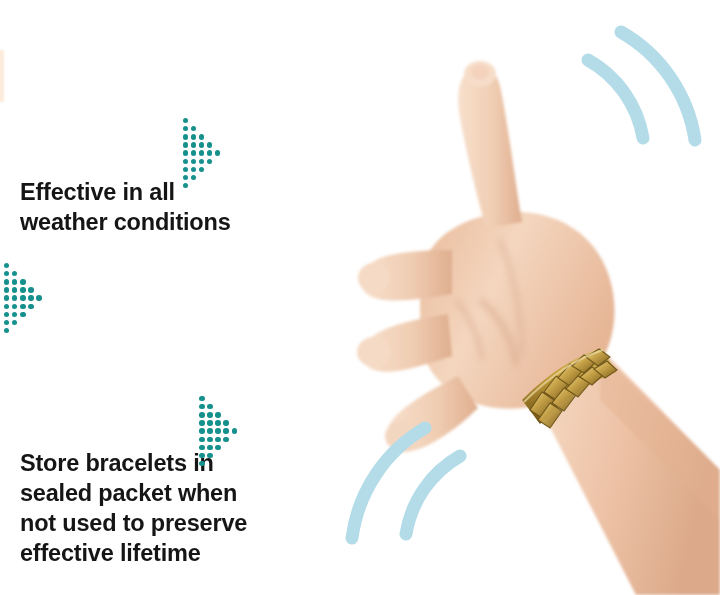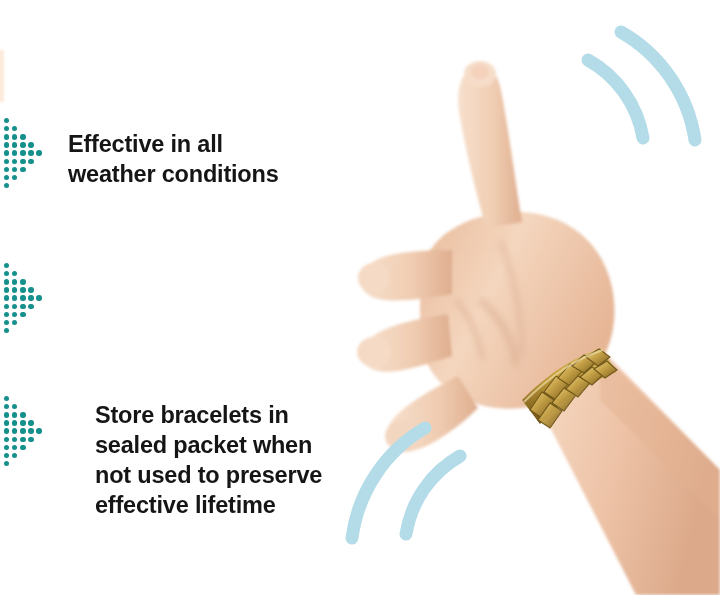--- a/index.html
+++ b/index.html
@@ -26,25 +26,26 @@
     width: 5px;
     height: 52px;
     background: linear-gradient(to right, #fbdcc2 0%, #fdecdd 55%, #ffffff 100%);
     filter: blur(1.2px);
   }
 
   
   .feature {
     position: absolute;
     display: flex;
-    align-items: flex-start;
+    align-items: flex-end;
+    flex-direction: column;
   }
   .feature-1 { left: 4px;  top: 118px; }
   .feature-2 { left: 4px;  top: 263px; }
-  .feature-3 { left: 4px;  top: 396px; gap: 27px; }
+  .feature-3 { left: 4px;  top: 396px; }
 
   .arrow-icon {
     position: relative;
     width: 48px;
     height: 76px;
     flex: 0 0 48px;
   }
   .arrow-icon i {
     position: absolute;
     width: 5.4px;

